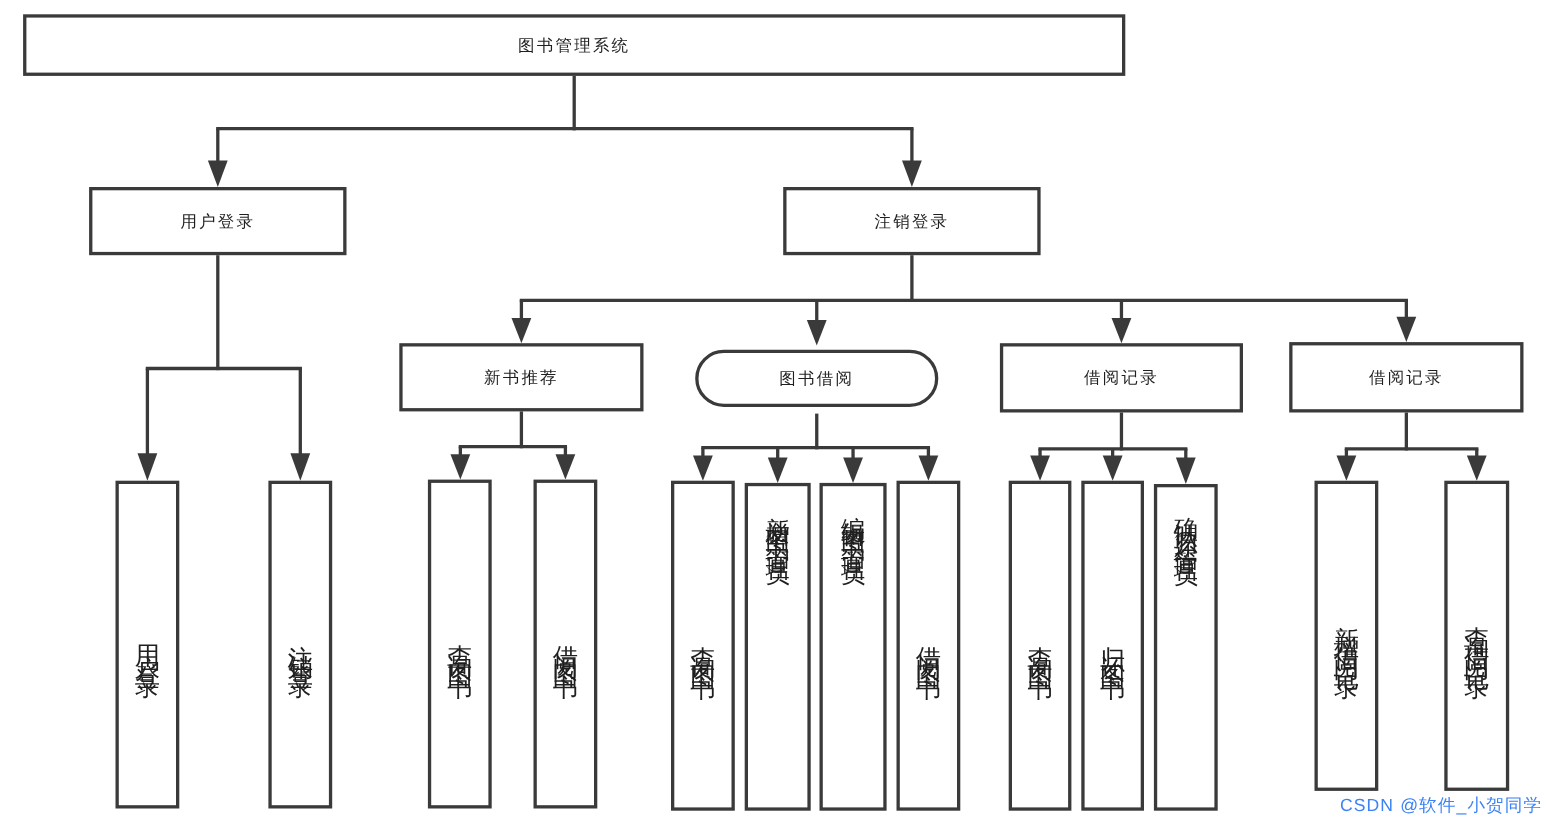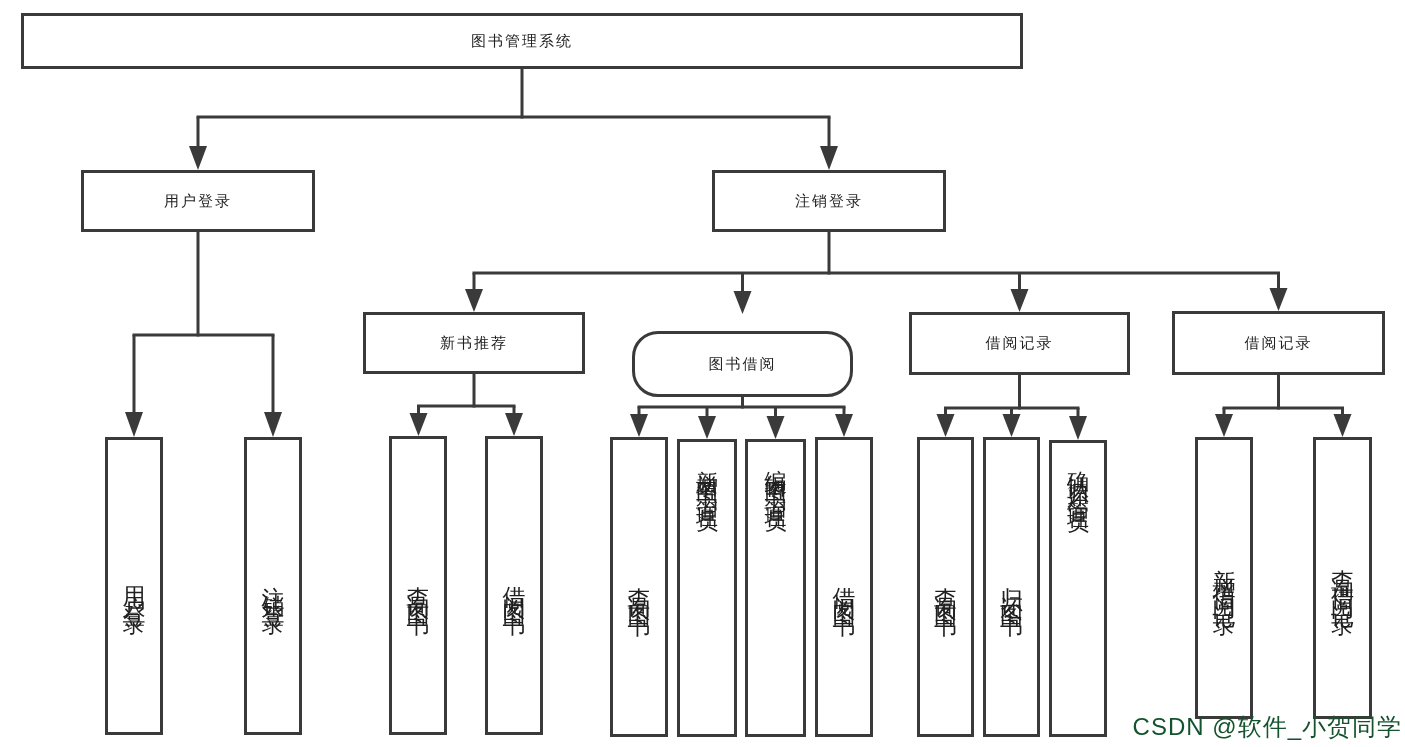--- a/index.html
+++ b/index.html
@@ -17,22 +17,22 @@
     position:absolute;box-sizing:border-box;border:3px solid #3a3a3a;background:#ffffff;
     display:flex;align-items:center;justify-content:center;color:#1f1f1f;
   }
   .vnode span{
     writing-mode:vertical-rl;text-orientation:mixed;
     font-size:23px;line-height:1;letter-spacing:9px;color:#1f1f1f;
   }
   .vnode.long span{font-size:22px;letter-spacing:6px;}
   .vnode.long{align-items:flex-start;padding-top:10px;}
   #watermark{
-    position:absolute;right:3px;bottom:4px;font-size:24px;letter-spacing:1px;
-    color:#14532d;z-index:5;white-space:nowrap;
+    position:absolute;right:3px;bottom:4px;font-size:16px;letter-spacing:1px;
+    color:#3b82f6;z-index:5;white-space:nowrap;
   }
 </style>
 </head>
 <body>
 
 <div id="stage">
 
   <svg id="wires" viewBox="0 0 1405 747" xmlns="http://www.w3.org/2000/svg">
     <g stroke="#3a3a3a" stroke-width="3" fill="none">
 
@@ -98,21 +98,21 @@
       <polygon points="1342.5,437 1333.5,414 1351.5,414"></polygon>
     </g>
   </svg>
 
   <div class="node" style="left:21px;top:13px;width:1002px;height:56px;">图书管理系统</div>
 
   <div class="node" style="left:81px;top:170px;width:234px;height:62px;">用户登录</div>
   <div class="node" style="left:712px;top:170px;width:234px;height:62px;">注销登录</div>
 
   <div class="node" style="left:363px;top:312px;width:222px;height:62px;">新书推荐</div>
-  <div class="node" style="left:632px;top:331px;width:221px;height:66px;border-radius:26px;">图书借阅</div>
+  <div class="node" style="left:632px;top:318px;width:221px;height:52px;border-radius:26px;">图书借阅</div>
   <div class="node" style="left:909px;top:312px;width:221px;height:63px;">借阅记录</div>
   <div class="node" style="left:1172px;top:311px;width:213px;height:64px;">借阅记录</div>
 
   <div class="vnode" style="left:105px;top:437px;width:58px;height:298px;">
     <span>用户登录</span>
     </div>
   <div class="vnode" style="left:244px;top:437px;width:58px;height:298px;">
     <span>注销登录</span>
     </div>
 

